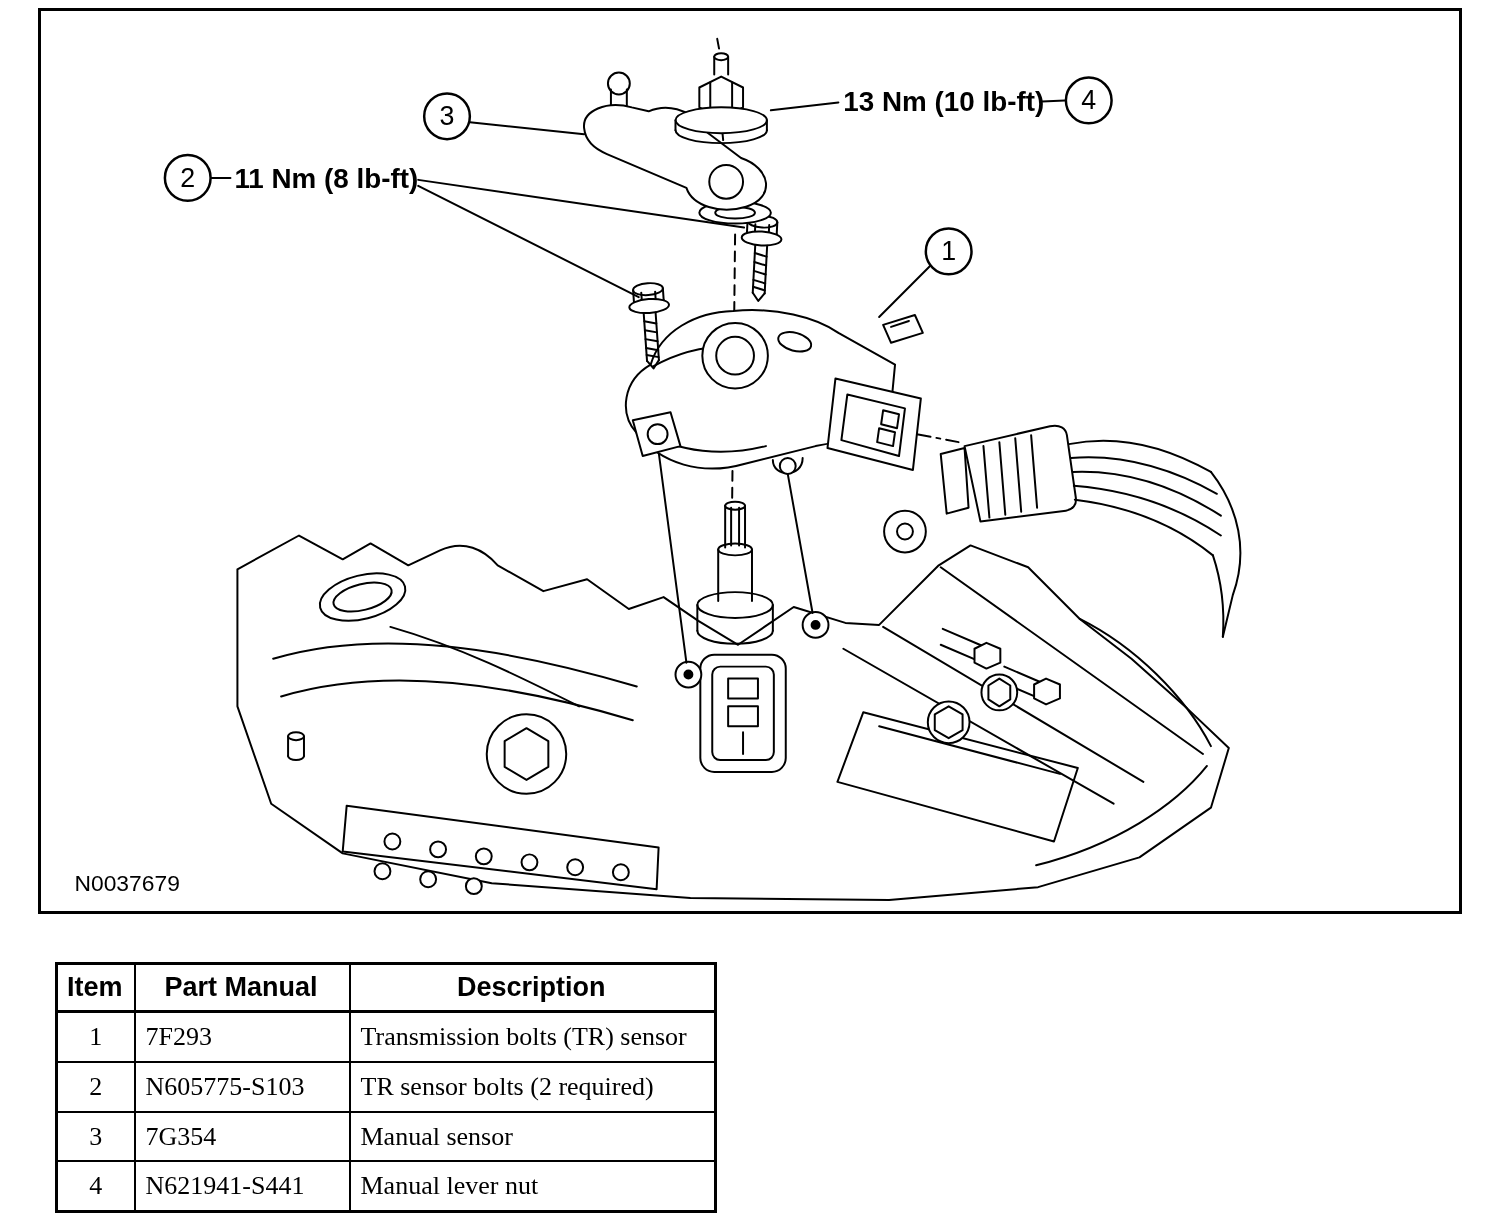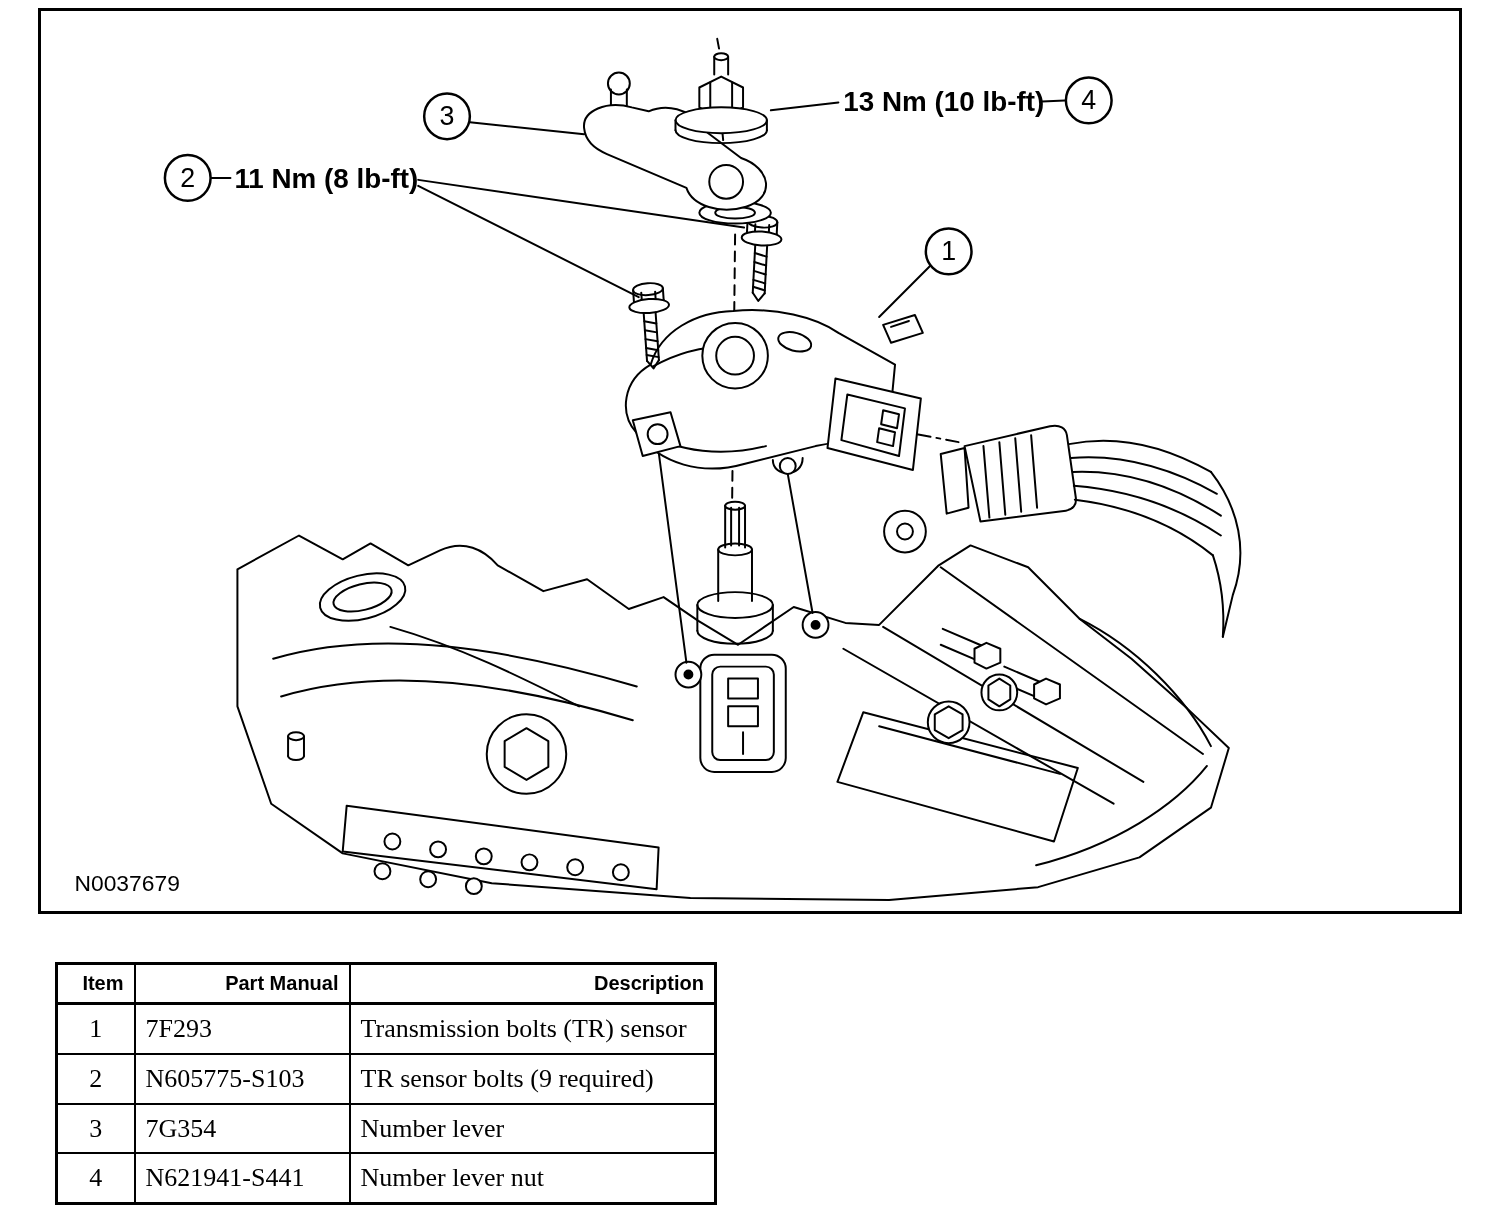--- a/index.html
+++ b/index.html
@@ -41,22 +41,22 @@
   .parts-table {
     position: absolute;
     left: 55px; top: 962px;
     border-collapse: collapse;
     border: 3px solid #000;
     background: #fff;
   }
   .parts-table th {
     font-family: "Liberation Sans", sans-serif;
     font-weight: bold;
-    font-size: 20px;
-    text-align: right;
+    font-size: 27px;
+    text-align: center;
     padding: 7px 10px 7px 8px;
     border: 2px solid #000;
     border-bottom: 3px solid #000;
     vertical-align: top;
   }
   .parts-table td {
     font-family: "Liberation Serif", serif;
     font-size: 26px;
     line-height: 1.3;
     padding: 7px 10px 7px 10px;
@@ -266,28 +266,28 @@
     </thead>
     <tbody>
       <tr>
         <td class="cell-item">1</td>
         <td>7F293</td>
         <td>Transmission bolts (TR) sensor</td>
       </tr>
       <tr>
         <td class="cell-item">2</td>
         <td>N605775-S103</td>
-        <td>TR sensor bolts (9 required)</td>
+        <td>TR sensor bolts (2 required)</td>
       </tr>
       <tr>
         <td class="cell-item">3</td>
         <td>7G354</td>
-        <td>Number lever</td>
+        <td>Manual sensor</td>
       </tr>
       <tr>
         <td class="cell-item">4</td>
         <td>N621941-S441</td>
-        <td>Number lever nut</td>
+        <td>Manual lever nut</td>
       </tr>
     </tbody>
   </table>
 
 </div>
 
 </body></html>

